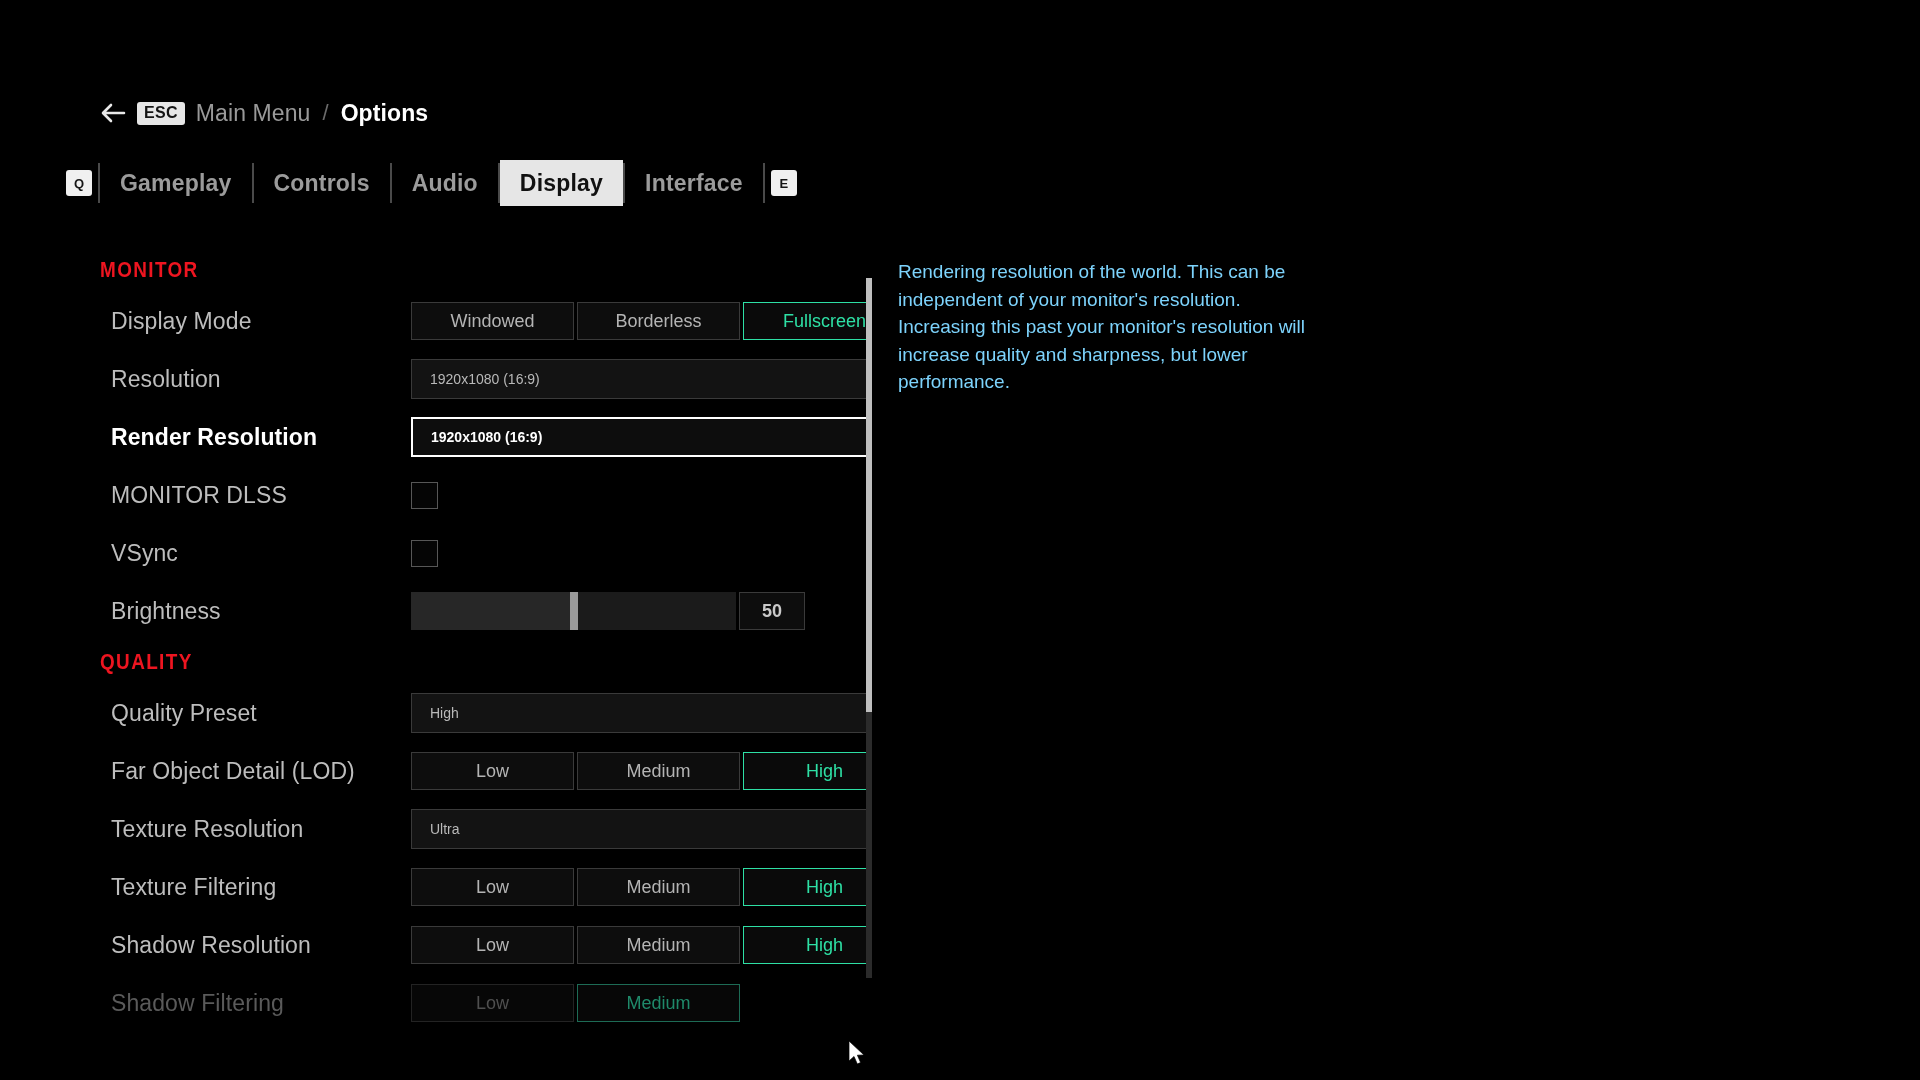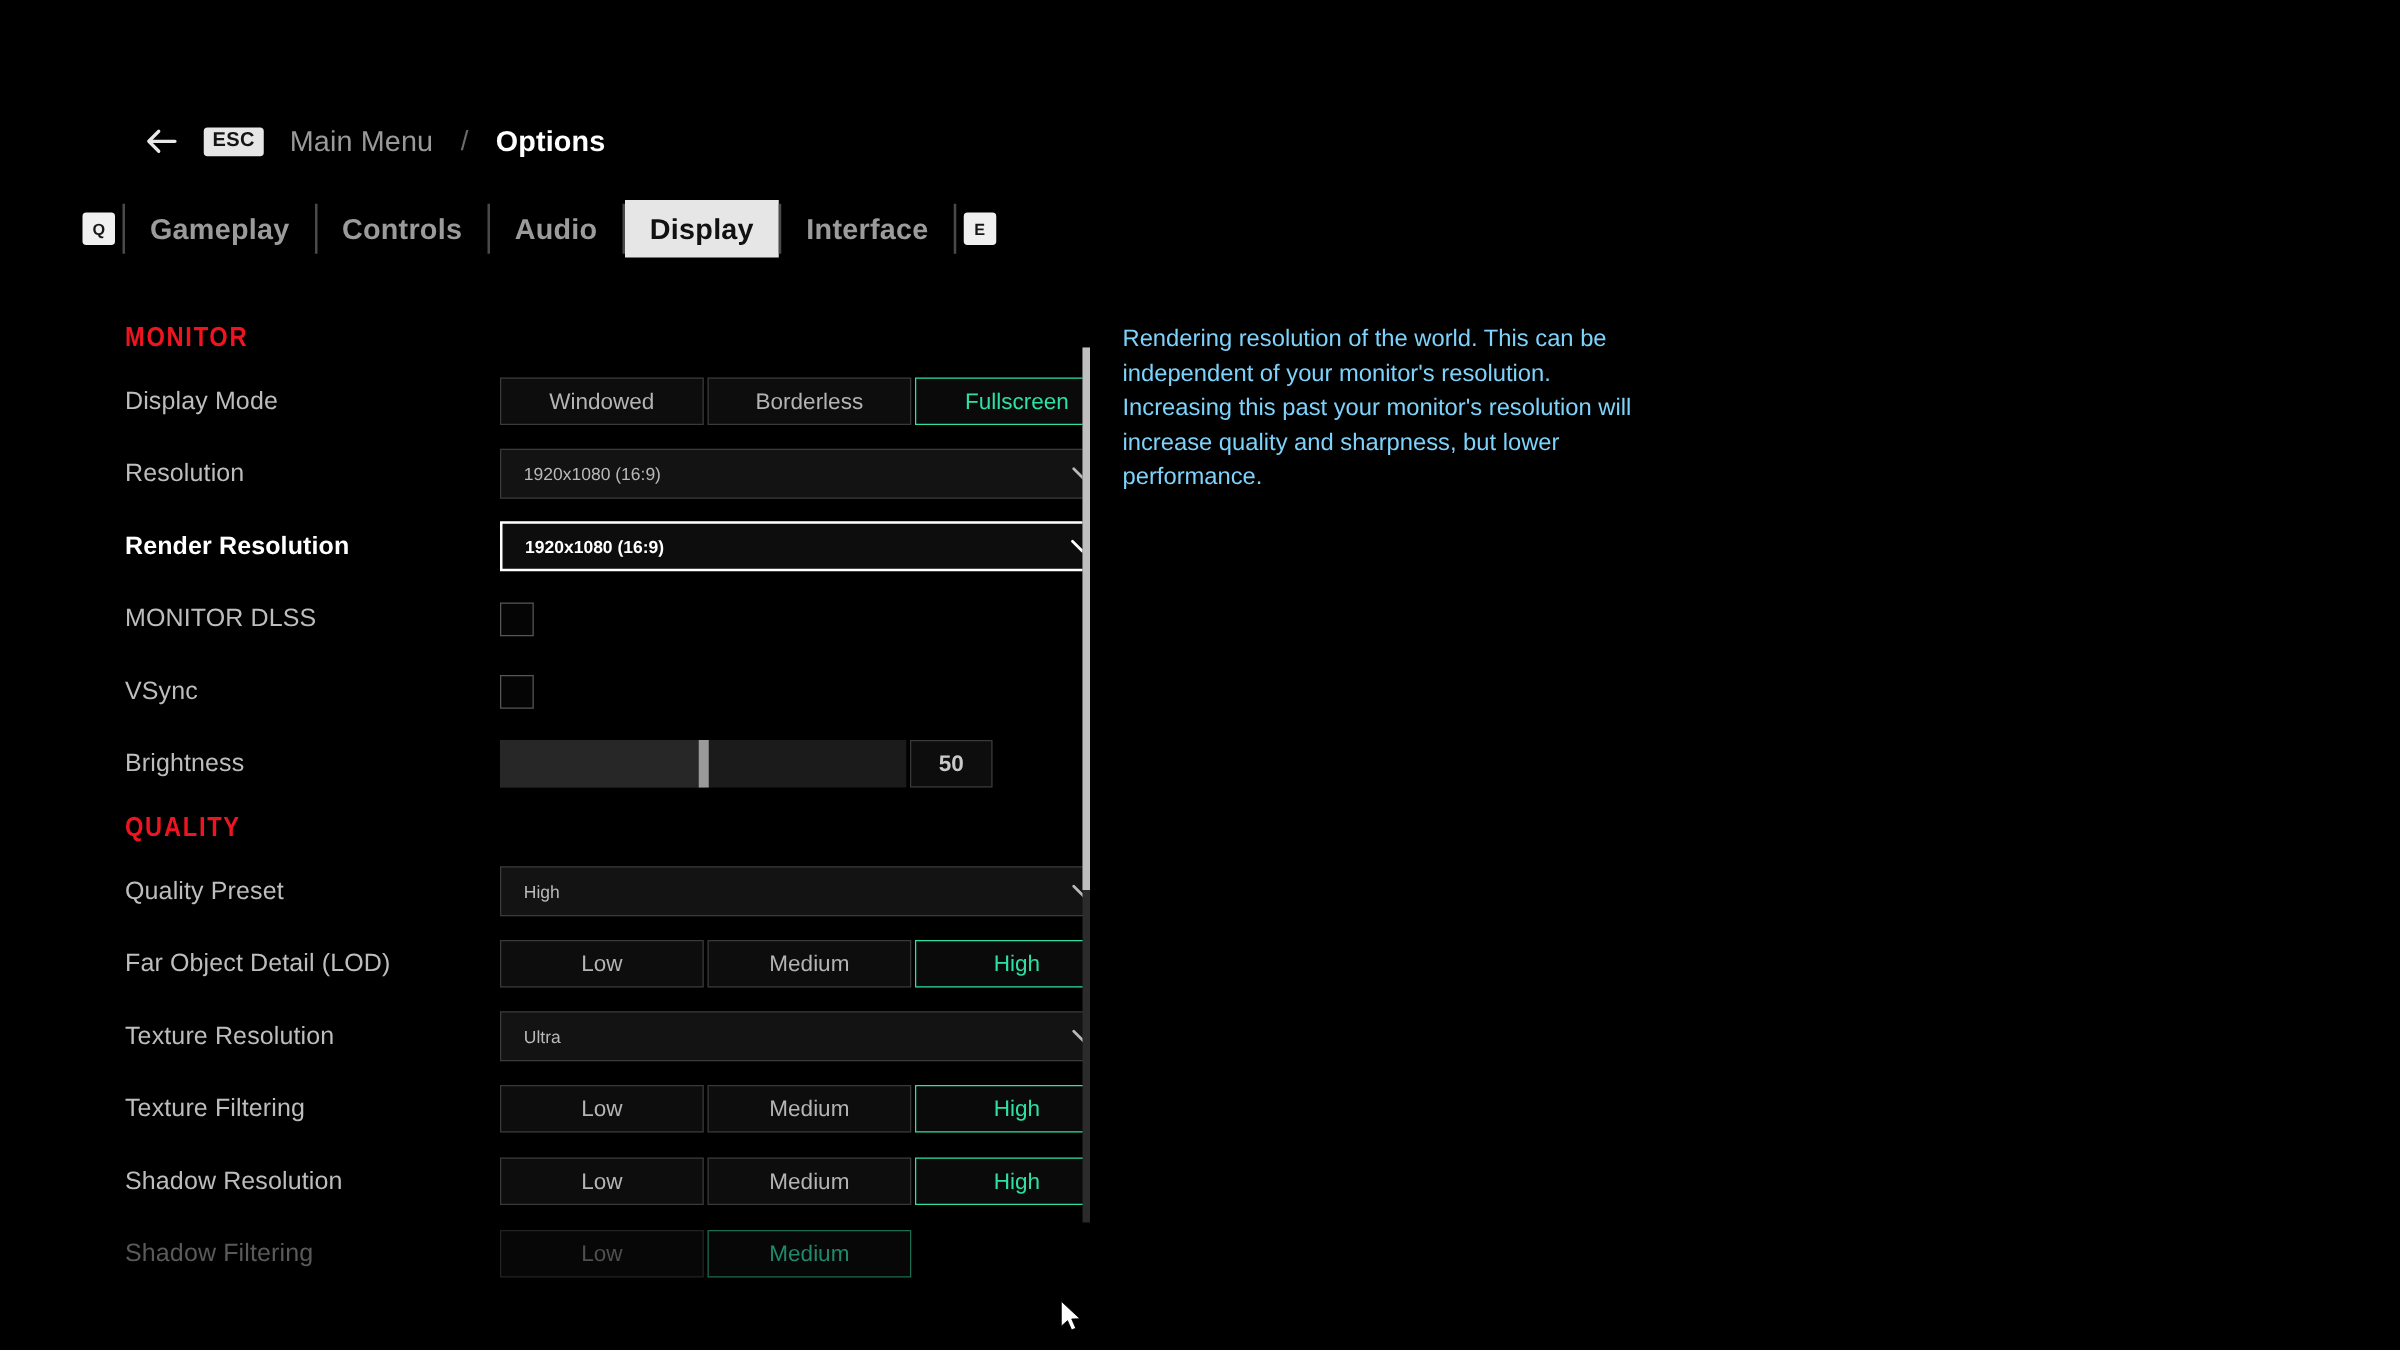--- a/index.html
+++ b/index.html
@@ -6,22 +6,22 @@
   html, body {
     width: 1920px; height: 1080px;
     background: #000;
     font-family: "Liberation Sans", sans-serif;
     overflow: hidden;
   }
   #root { position: relative; width: 1920px; height: 1080px; background: #000; }
 
   
   .breadcrumb {
-    position: absolute; left: 116px; top: 96px;
-    display: flex; align-items: center; gap: 21px;
+    position: absolute; left: 100px; top: 96px;
+    display: flex; align-items: center; gap: 11px;
     height: 34px;
   }
   .back-arrow { width: 26px; height: 26px; display: block; }
   .key-badge {
     background: #e6e6e6; color: #141414;
     font-size: 16px; font-weight: bold;
     border-radius: 3px;
     padding: 3px 7px 4px;
     line-height: 1; letter-spacing: 0.3px;
     display: inline-block;
@@ -70,22 +70,23 @@
     height: 44px; line-height: 44px;
   }
 
   .row {
     position: relative;
     height: 58px;
     display: flex; align-items: center;
   }
   .row-label {
     width: 262px; flex: 0 0 262px;
-    color: #bdbdbd; font-size: 20px;
+    color: #bdbdbd; font-size: 23px;
     letter-spacing: 0.1px;
+    margin-left: 11px;
   }
   .row.focused .row-label { color: #ffffff; font-weight: bold; }
   .row.disabled .row-label { color: #5a5a5a; }
 
   .control { position: relative; display: flex; align-items: center; padding-left: 38px; }
 
   
   .seg { display: flex; }
   .seg-btn {
     width: 163px; height: 38px;

